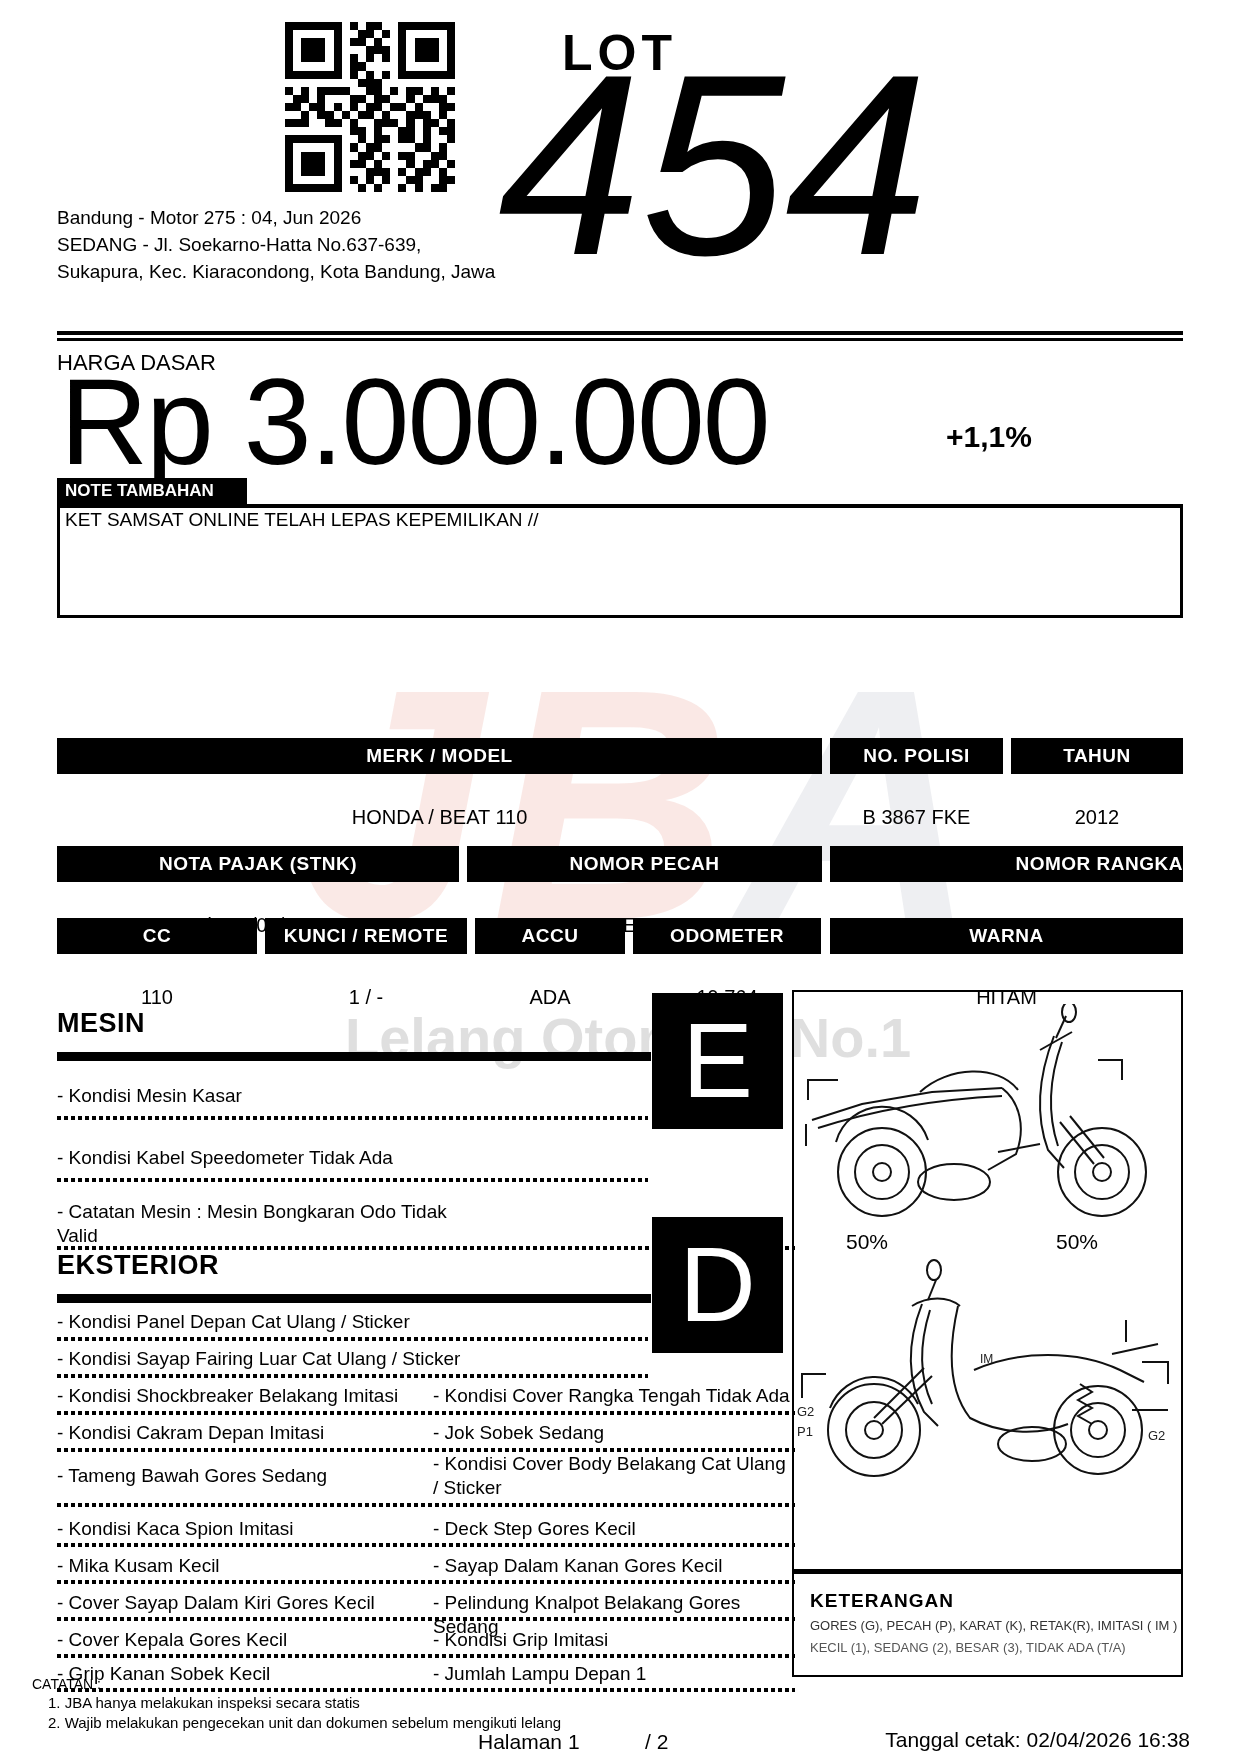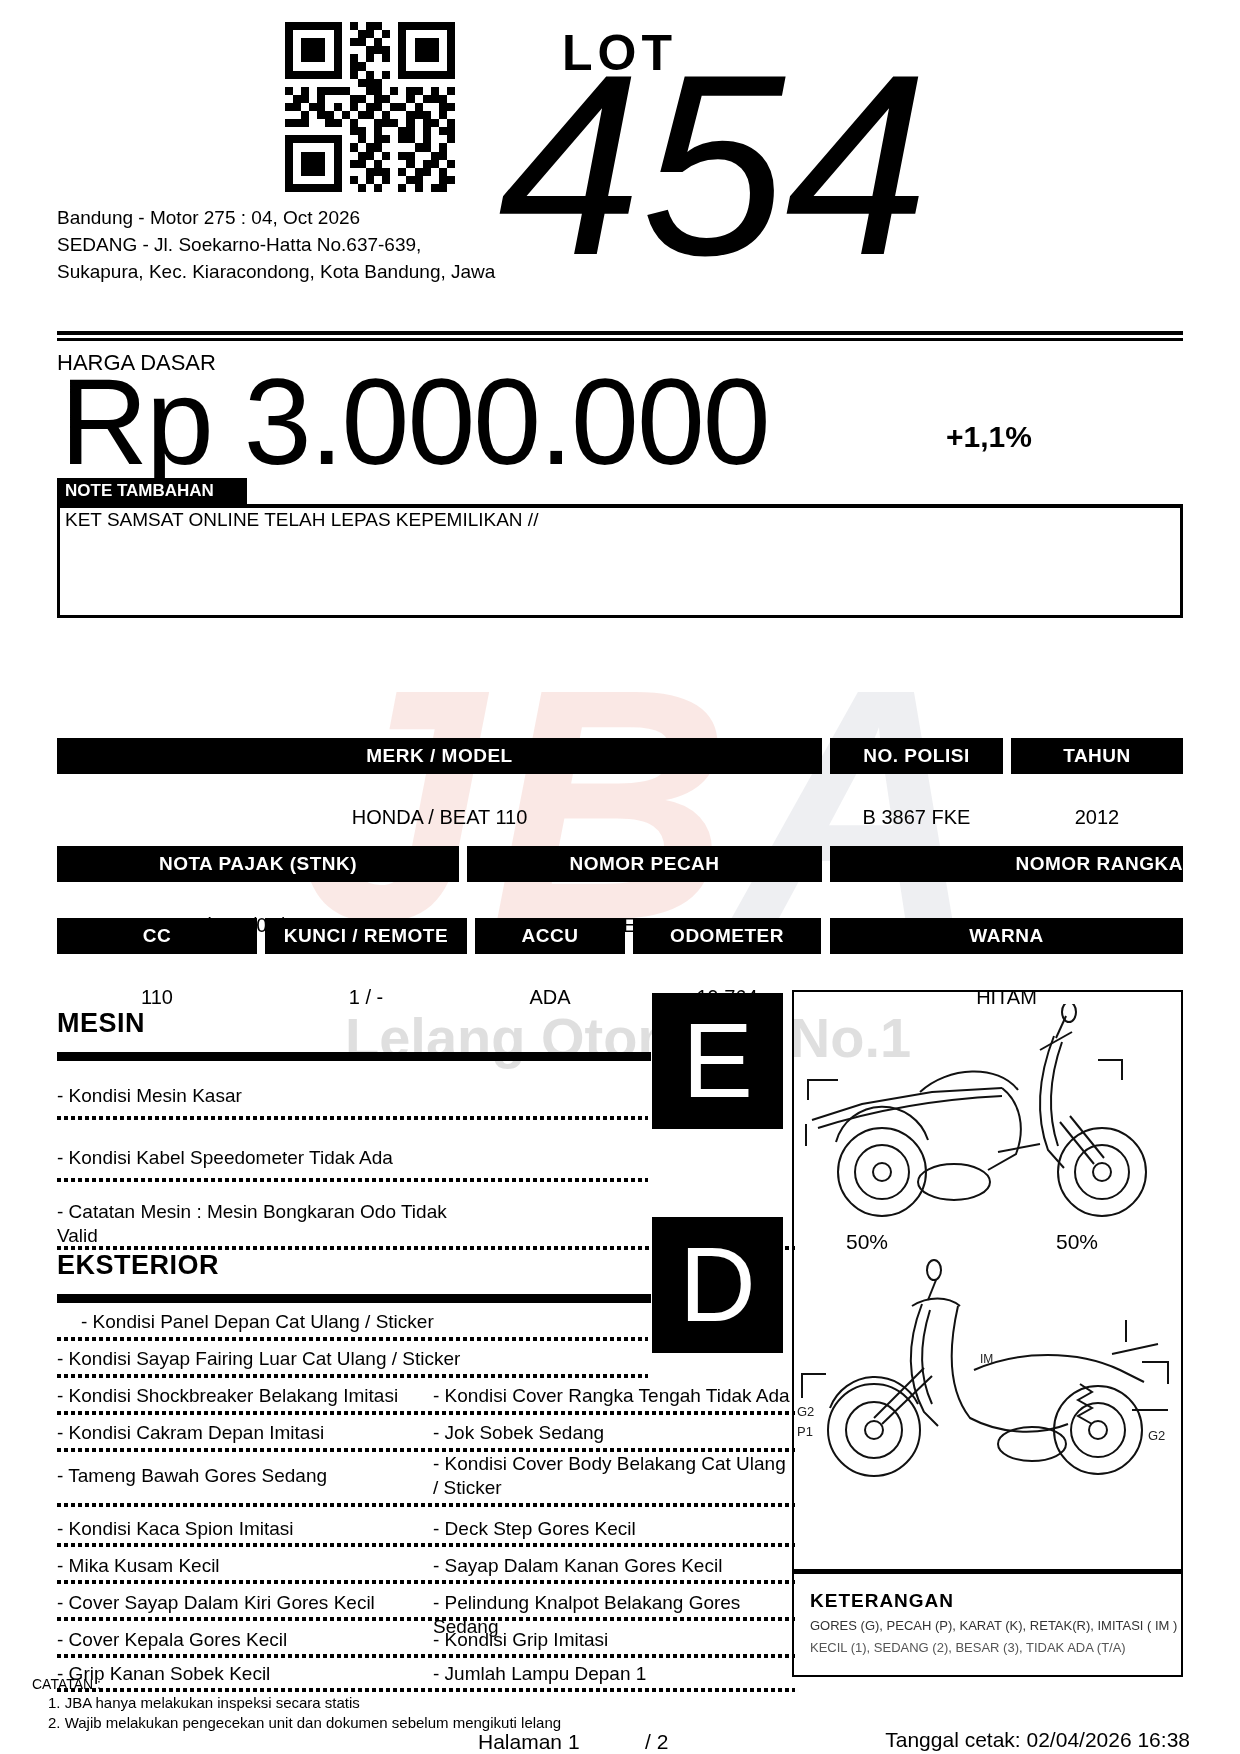--- a/index.html
+++ b/index.html
@@ -269,21 +269,21 @@
       <div style="position: absolute; left: 52.381%; top: 95.2381%; width: 4.7619%; height: 4.7619%; background: rgb(0, 0, 0);"></div>
       <div style="position: absolute; left: 66.6667%; top: 95.2381%; width: 4.7619%; height: 4.7619%; background: rgb(0, 0, 0);"></div>
       <div style="position: absolute; left: 76.1905%; top: 95.2381%; width: 4.7619%; height: 4.7619%; background: rgb(0, 0, 0);"></div>
       <div style="position: absolute; left: 85.7143%; top: 95.2381%; width: 4.7619%; height: 4.7619%; background: rgb(0, 0, 0);"></div>
       <div style="position: absolute; left: 90.4762%; top: 95.2381%; width: 4.7619%; height: 4.7619%; background: rgb(0, 0, 0);"></div>
     </div>
 
   <div class="abs" style="left:562px;top:24px;font-size:50px;font-weight:bold;letter-spacing:5px;">LOT</div>
   <div class="abs" style="left:498px;top:36px;font-size:258px;font-weight:normal;font-style:italic;line-height:1;">454</div>
 
-  <div class="abs" style="left:57px;top:204px;font-size:19px;line-height:27px;">Bandung - Motor 275 : 04, Oct 2026</div>
+  <div class="abs" style="left:57px;top:204px;font-size:19px;line-height:27px;">Bandung - Motor 275 : 04, Jun 2026</div>
   <div class="abs" style="left:57px;top:231px;font-size:19px;line-height:27px;">SEDANG - Jl. Soekarno-Hatta No.637-639,</div>
   <div class="abs" style="left:57px;top:258px;font-size:19px;line-height:27px;">Sukapura, Kec. Kiaracondong, Kota Bandung, Jawa</div>
 
   <div class="abs bar" style="left:57px;top:331px;width:1126px;height:4px;"></div>
   <div class="abs bar" style="left:57px;top:338px;width:1126px;height:3px;"></div>
 
   <div class="abs" style="left:57px;top:350px;font-size:22px;">HARGA DASAR</div>
   <div class="abs" style="left:60px;top:358px;font-size:122px;line-height:1.05;letter-spacing:-2px;">Rp 3.000.000</div>
   <div class="abs" style="left:946px;top:420px;font-size:30px;font-weight:bold;">+1,1%</div>
 
@@ -327,21 +327,21 @@
   <div class="abs dot" style="left:57px;top:1116px;width:591px;"></div>
   <div class="abs item" style="left:57px;top:1146px;width:560px;">- Kondisi Kabel Speedometer Tidak Ada</div>
   <div class="abs dot" style="left:57px;top:1178px;width:591px;"></div>
   <div class="abs item" style="left:57px;top:1200px;width:430px;">- Catatan Mesin :  Mesin Bongkaran Odo Tidak Valid</div>
   <div class="abs dot" style="left:57px;top:1246px;width:738px;"></div>
 
   <div class="abs sec-title" style="left:57px;top:1250px;">EKSTERIOR</div>
   <div class="abs sec-rule" style="left:57px;top:1294px;"></div>
   <div class="abs grade" style="left:652px;top:1217px;">D</div>
 
-  <div class="abs item" style="left:57px;top:1310px;width:591px;margin-left:24px;">- Kondisi Panel Depan Cat Ulang / Sticker</div>
+  <div class="abs item" style="left:57px;top:1310px;width:591px;">- Kondisi Panel Depan Cat Ulang / Sticker</div>
   <div class="abs dot" style="left:57px;top:1337px;width:591px;"></div>
   <div class="abs item" style="left:57px;top:1347px;width:591px;">- Kondisi Sayap Fairing Luar Cat Ulang / Sticker</div>
   <div class="abs dot" style="left:57px;top:1374px;width:591px;"></div>
 
   <div class="abs item" style="left:57px;top:1384px;width:365px;">- Kondisi Shockbreaker Belakang Imitasi</div>
   <div class="abs item" style="left:433px;top:1384px;width:375px;">- Kondisi Cover Rangka Tengah Tidak Ada</div>
   <div class="abs dot" style="left:57px;top:1411px;width:738px;"></div>
 
   <div class="abs item" style="left:433px;top:1421px;width:375px;">- Jok Sobek Sedang</div>
   <div class="abs item" style="left:57px;top:1421px;width:365px;">- Kondisi Cakram Depan Imitasi</div>

